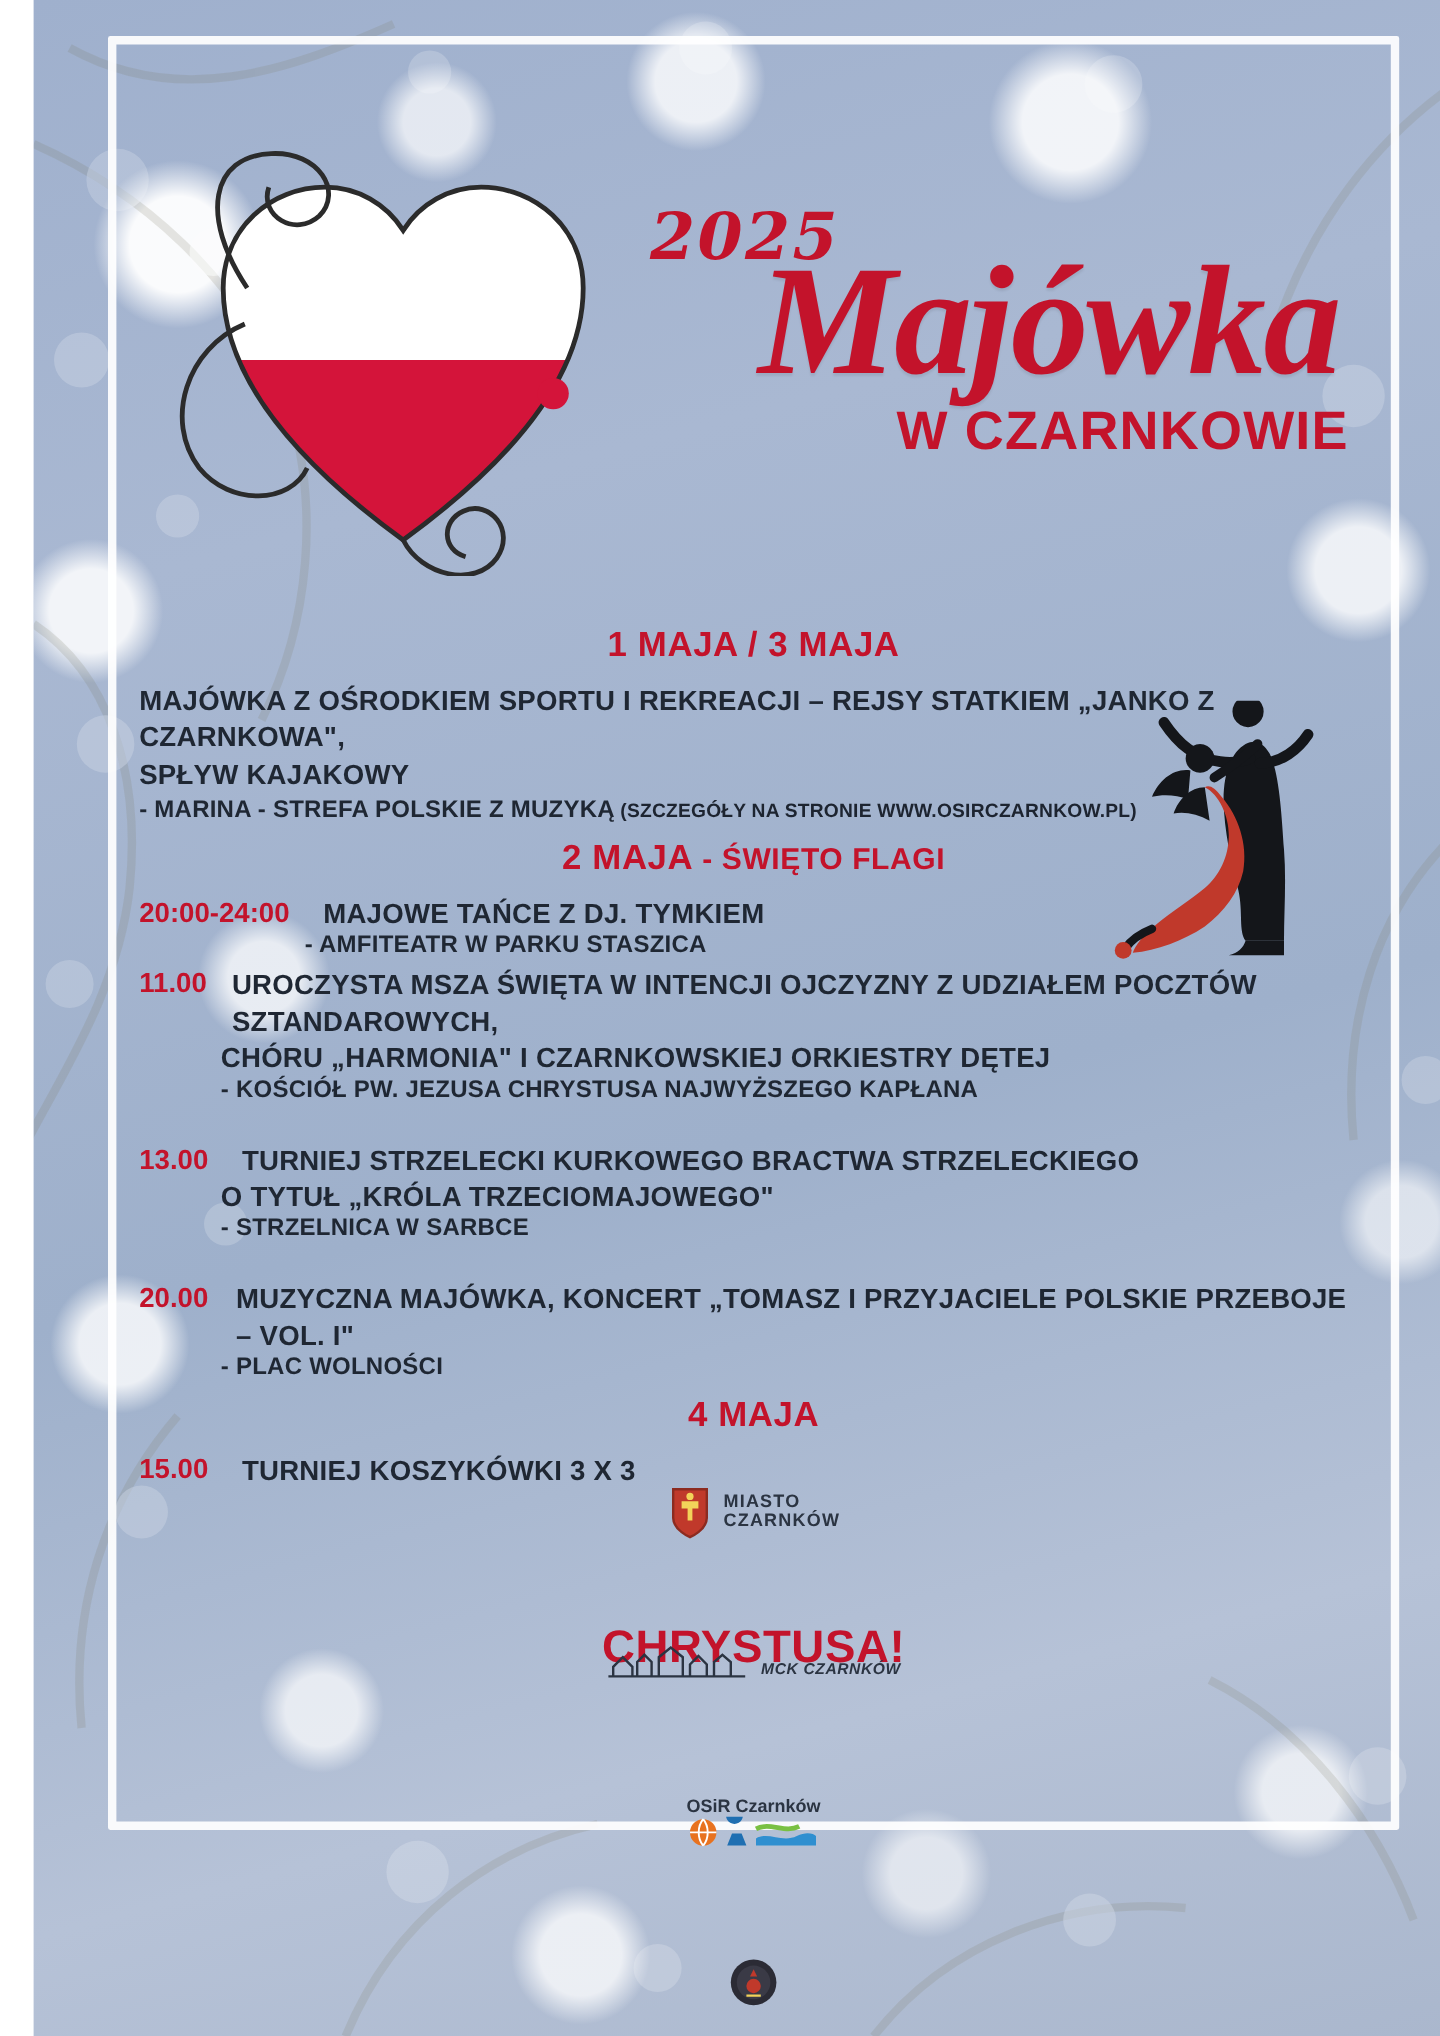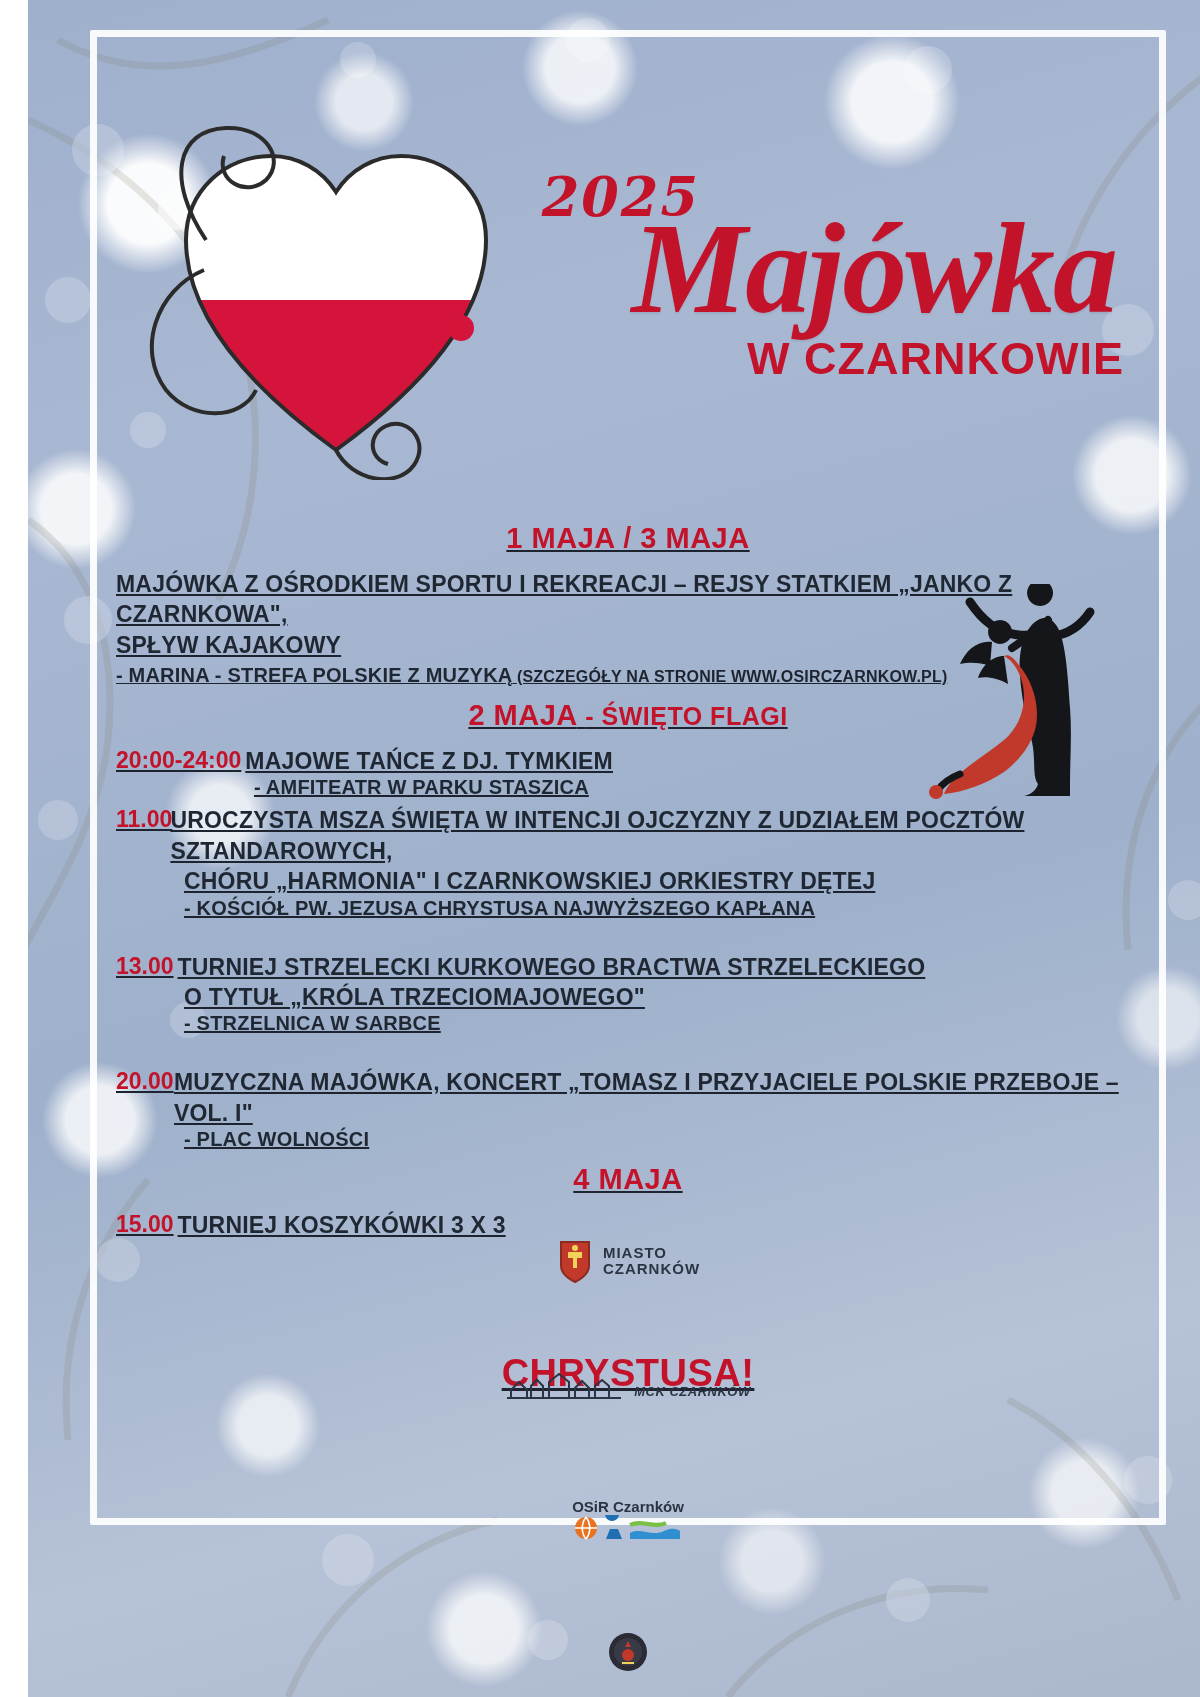--- a/index.html
+++ b/index.html
@@ -74,21 +74,21 @@
     font-family: "Liberation Sans", sans-serif;
     font-weight: bold;
     color: #c3132b;
     font-size: 45px;
     letter-spacing: 1px;
     margin-top: 6px;
     margin-right: 6px;
   }
 
   
-  .program { position: relative; color: #1d2430; text-decoration: underline; }
+  .program { position: relative; color: #1d2430; }
   .day {
     text-align: center;
     color: #c3132b;
     font-weight: bold;
     font-size: 29px;
     letter-spacing: 0.5px;
     margin: 12px 0 14px 0;
   }
   .day .suffix { color: #c3132b; font-size: 25px; }
   .line {
@@ -103,21 +103,21 @@
     font-weight: bold;
     color: #1f2733;
     margin-left: 70px;
     letter-spacing: .2px;
   }
   .small {
     font-size: 16px;
     font-weight: bold;
     letter-spacing: .2px;
   }
-  .row { display: flex; align-items: flex-start; gap: 4px; }
+  .row { display: flex; align-items: flex-start; gap: 28px; }
   .time {
     color: #c3132b;
     font-weight: bold;
     font-size: 23px;
     min-width: 0;
     white-space: nowrap;
     padding-top: 1px;
   }
   .block { margin-bottom: 6px; }
   .gap { height: 26px; }

